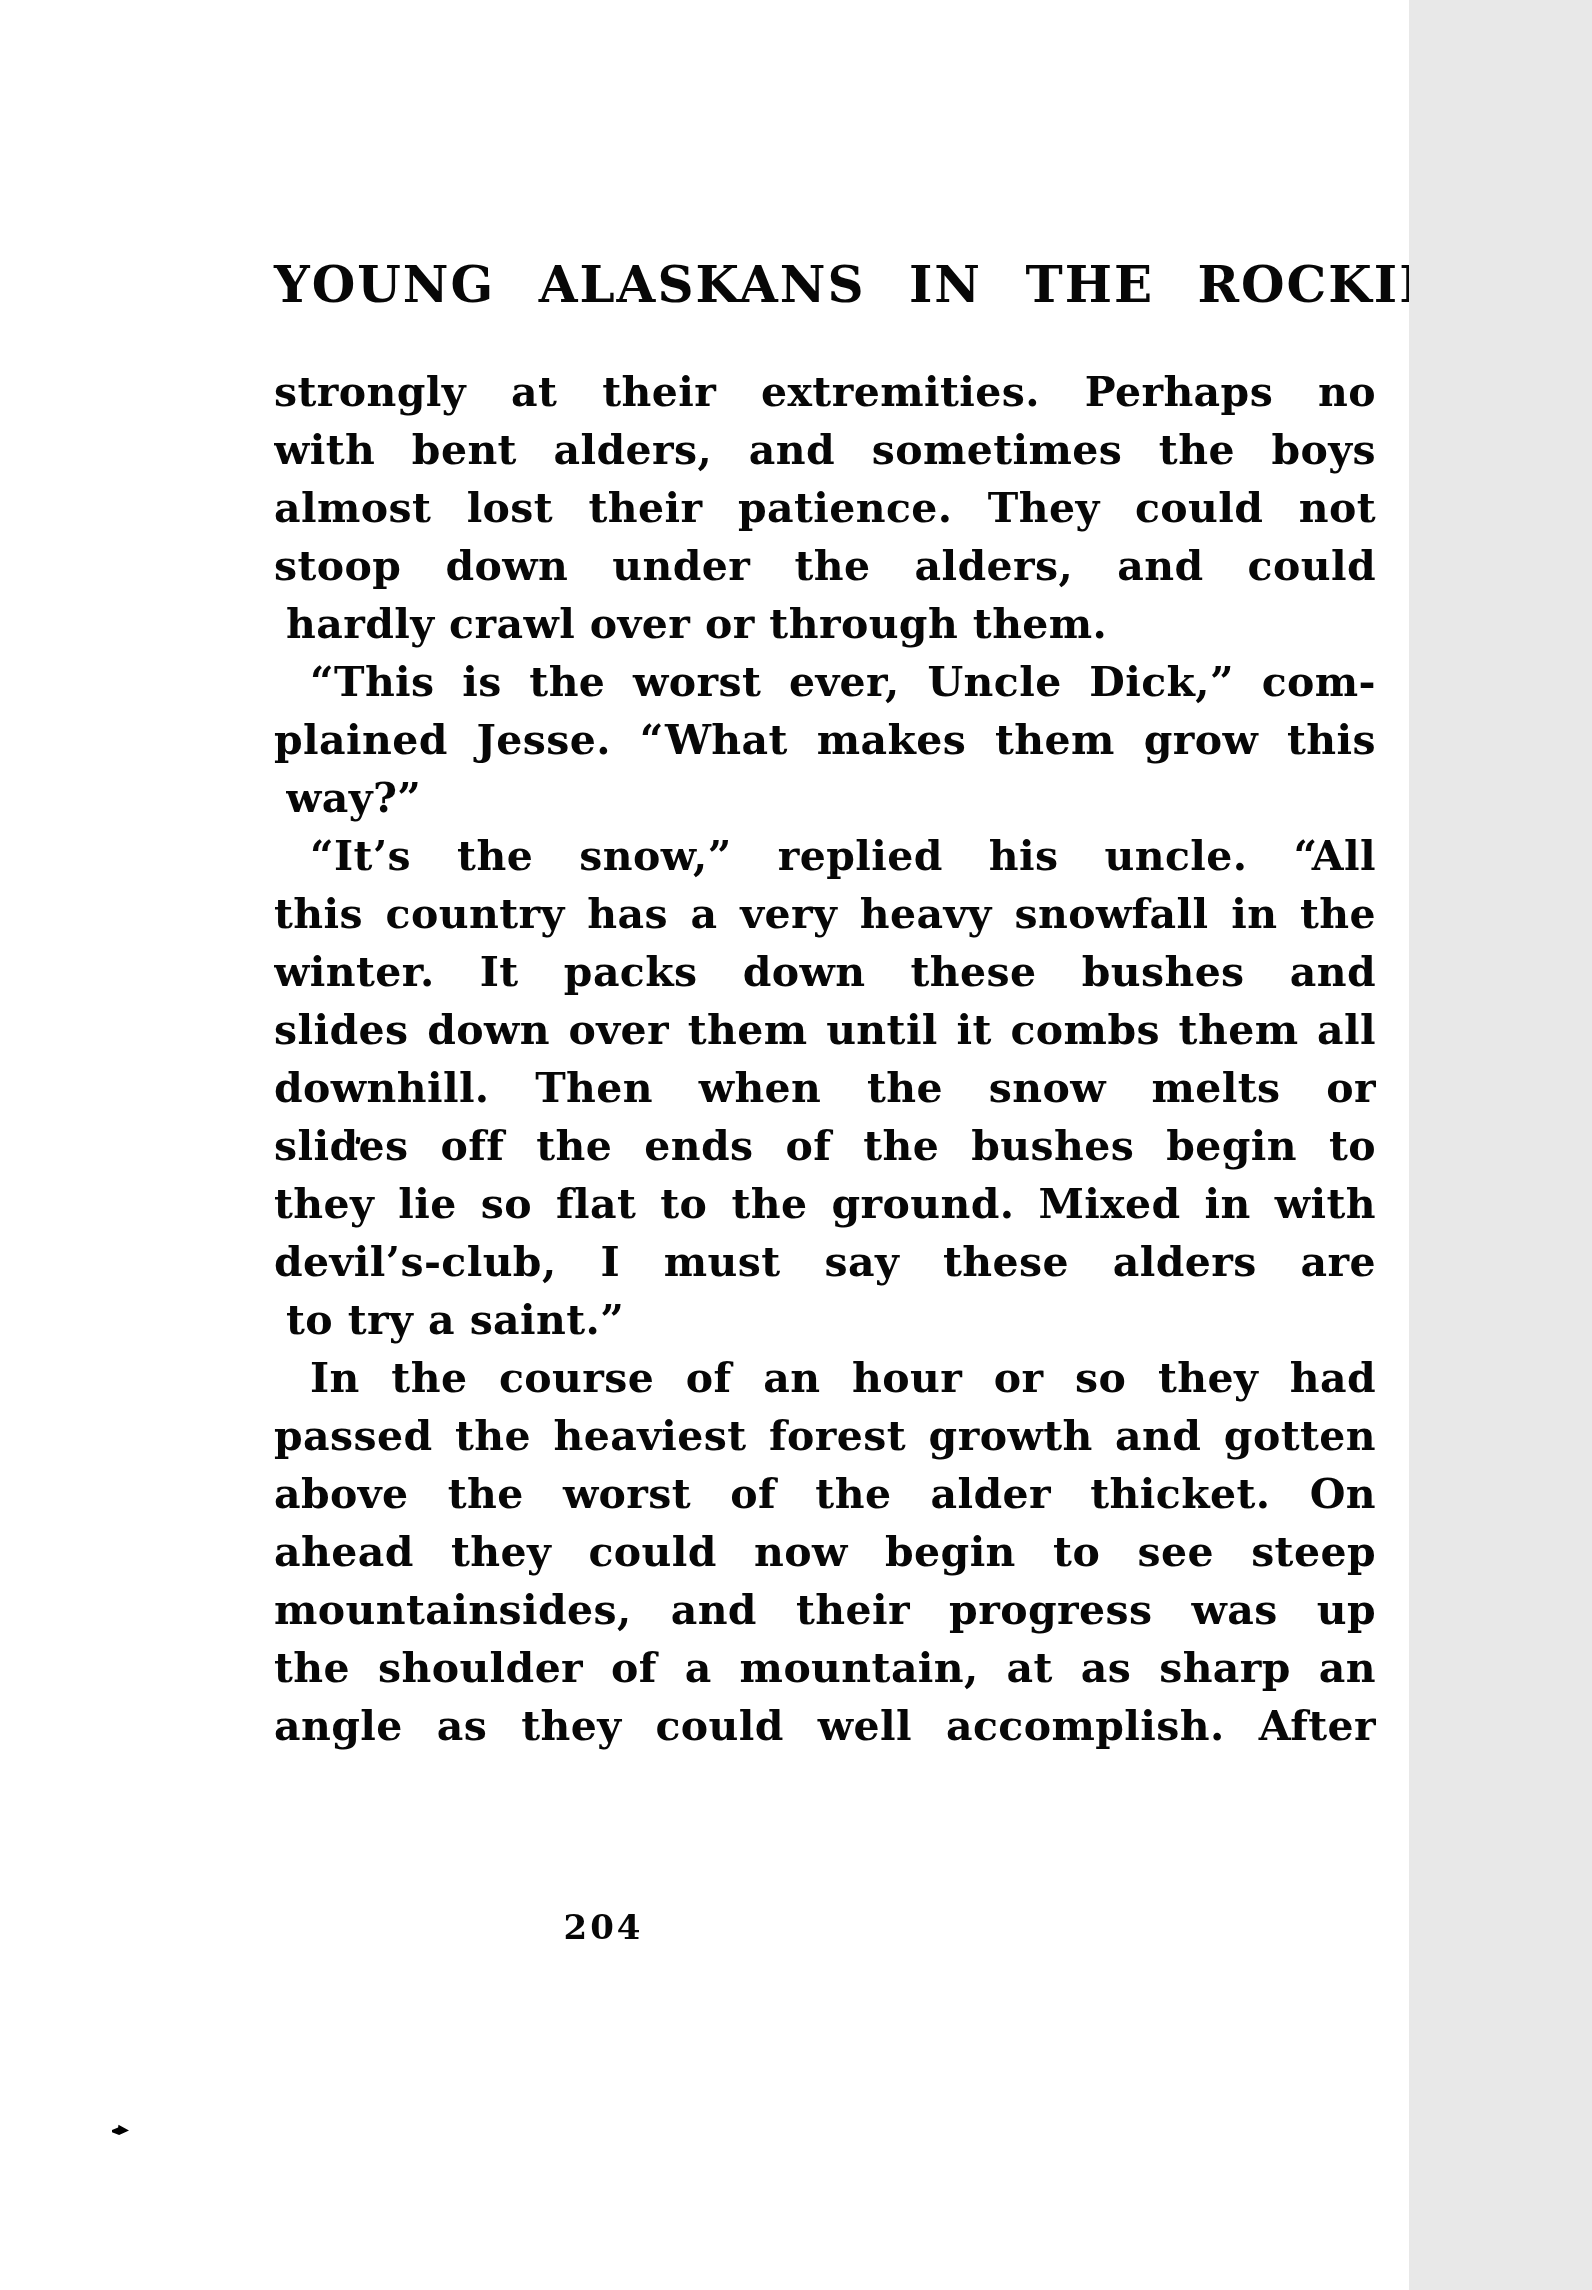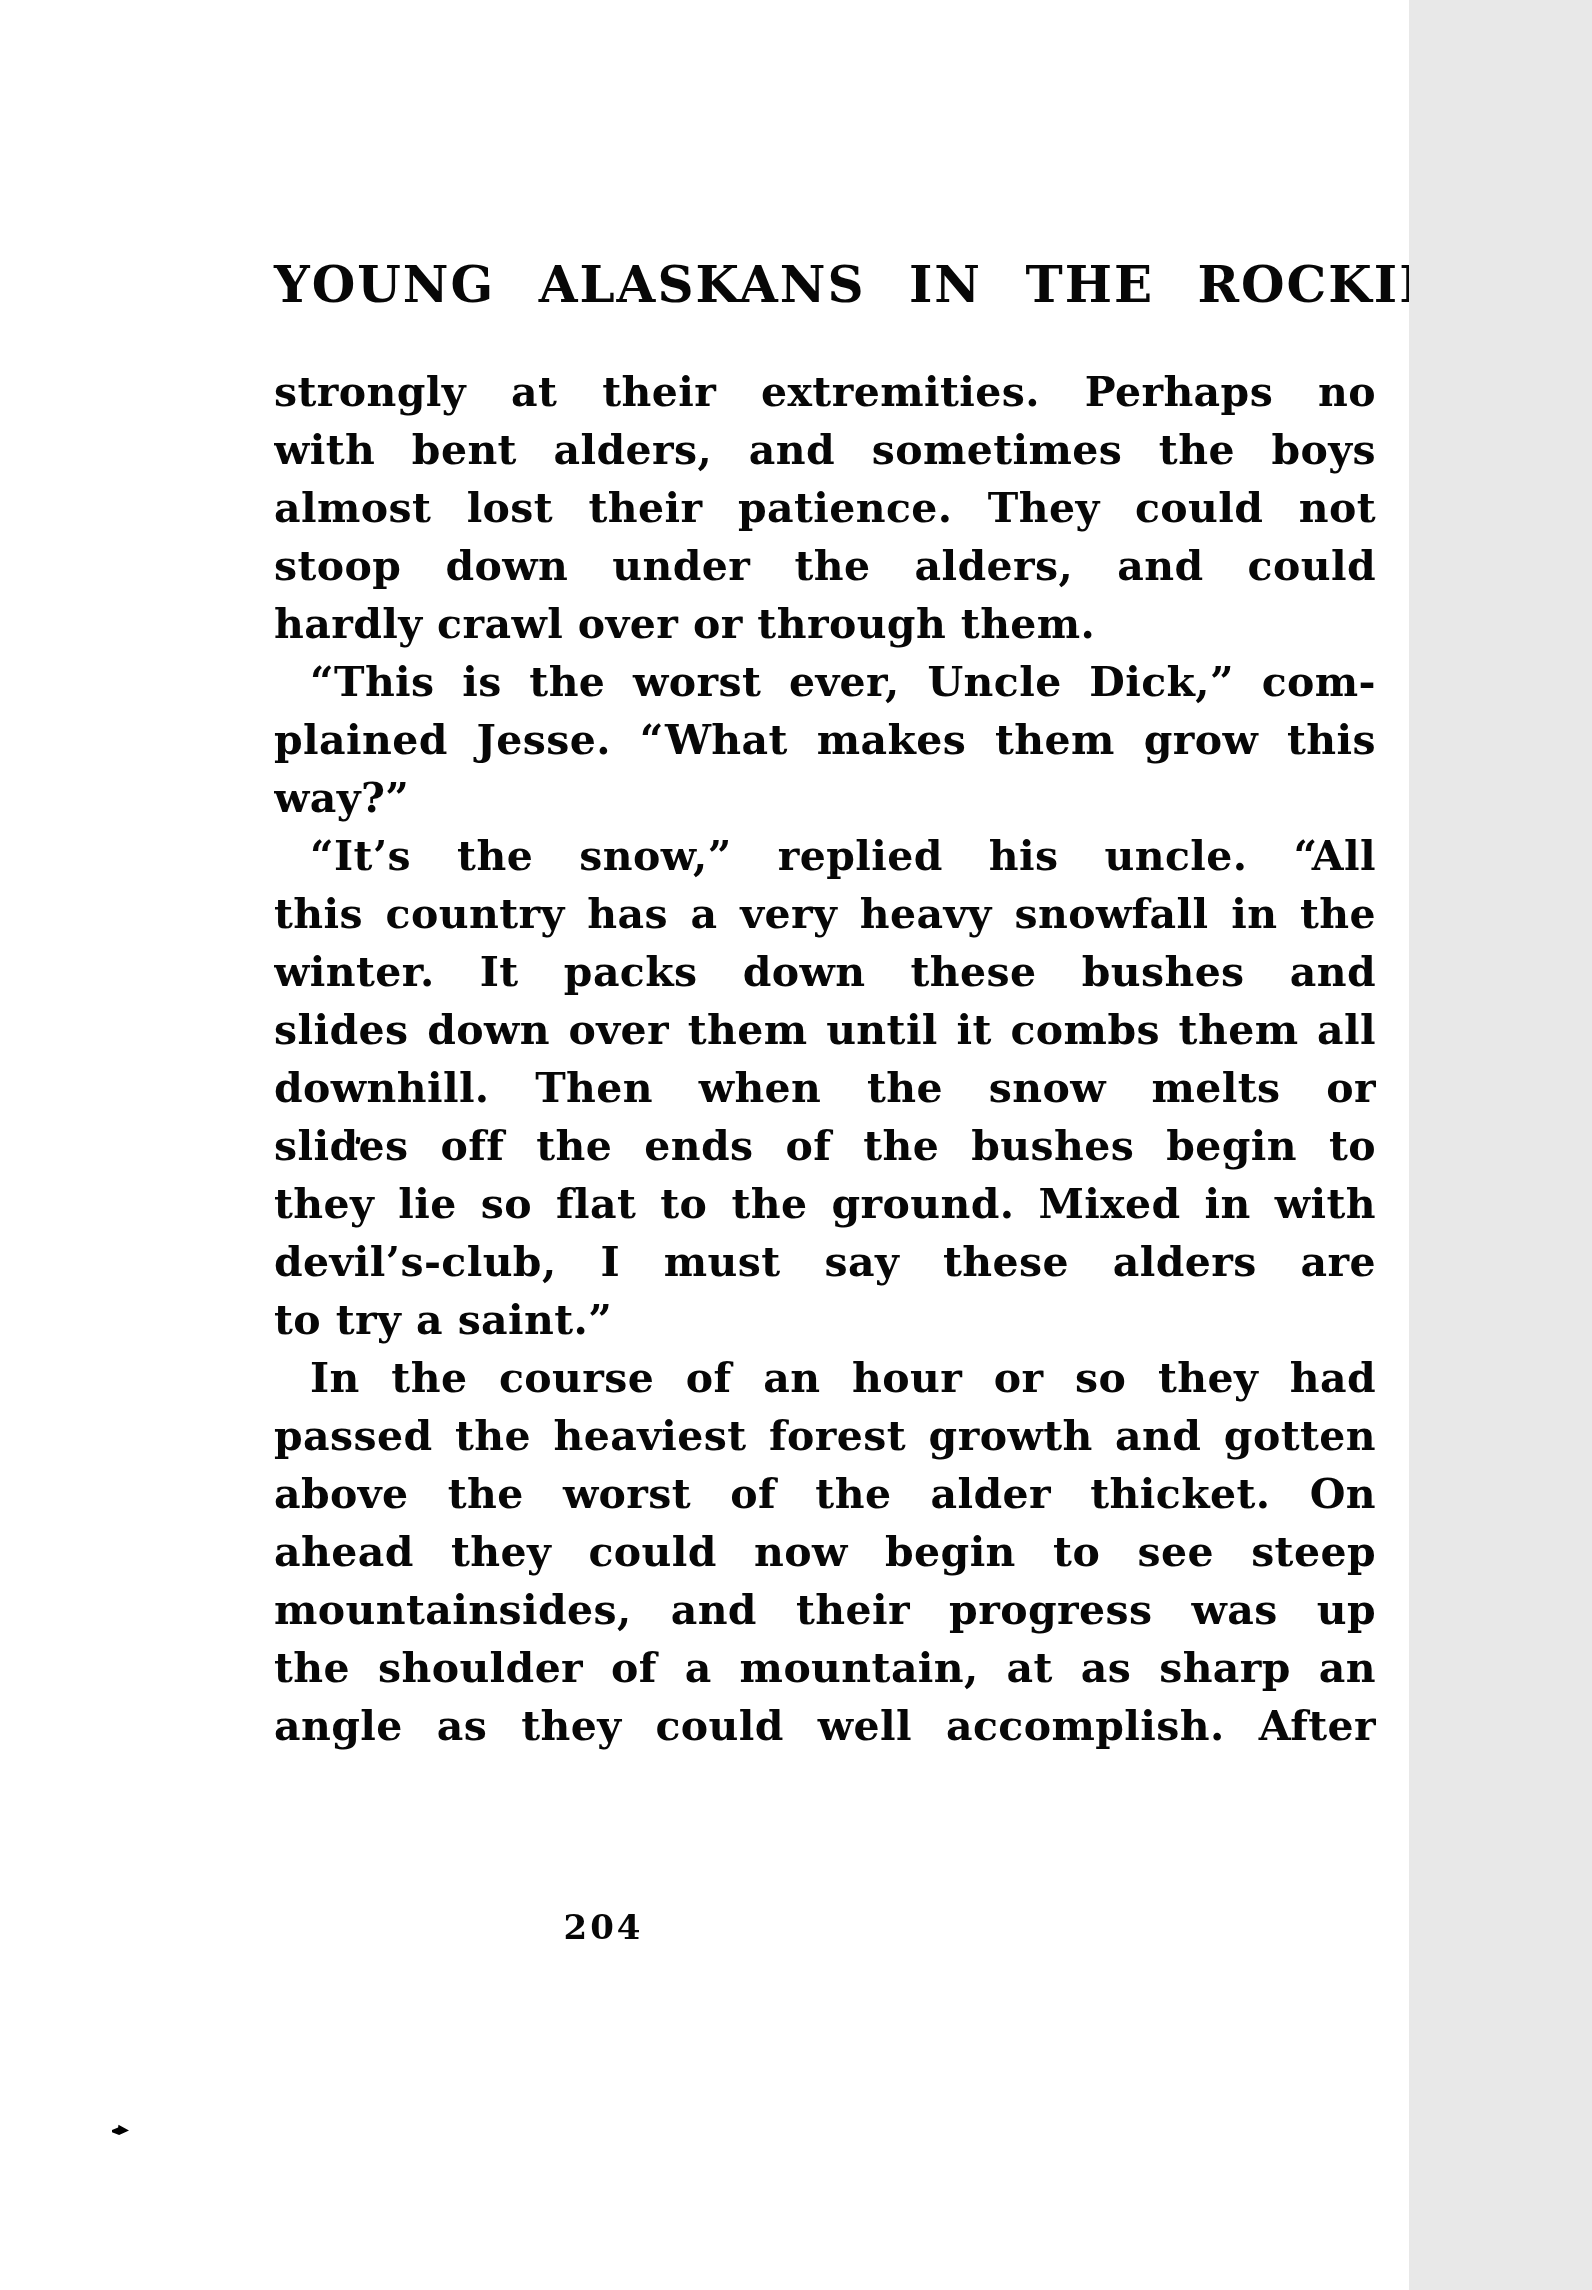--- a/index.html
+++ b/index.html
@@ -38,20 +38,21 @@
     height: 58px;
     overflow: hidden;
     letter-spacing: 0.4px;
     text-align: justify;
     text-align-last: justify;
     white-space: normal;
   }
   .line.noj {
     text-align: center;
     text-align-last: left;
+    margin-left: 12px;
   }
   .line.ind { text-indent: 36px; }
   .page-number {
     position: absolute;
     left: 549px;
     top: 1907px;
     width: 109px;
     text-align: center;
     font-size: 34px;
     font-weight: 700;

